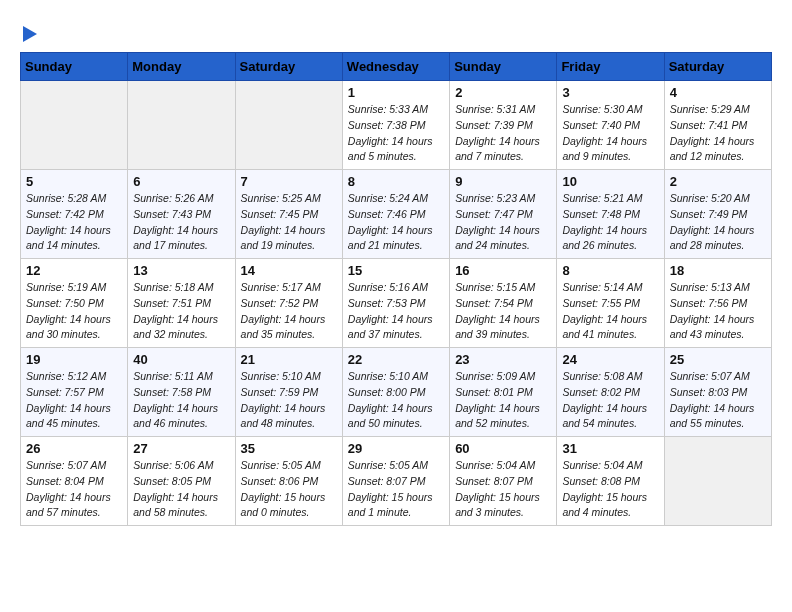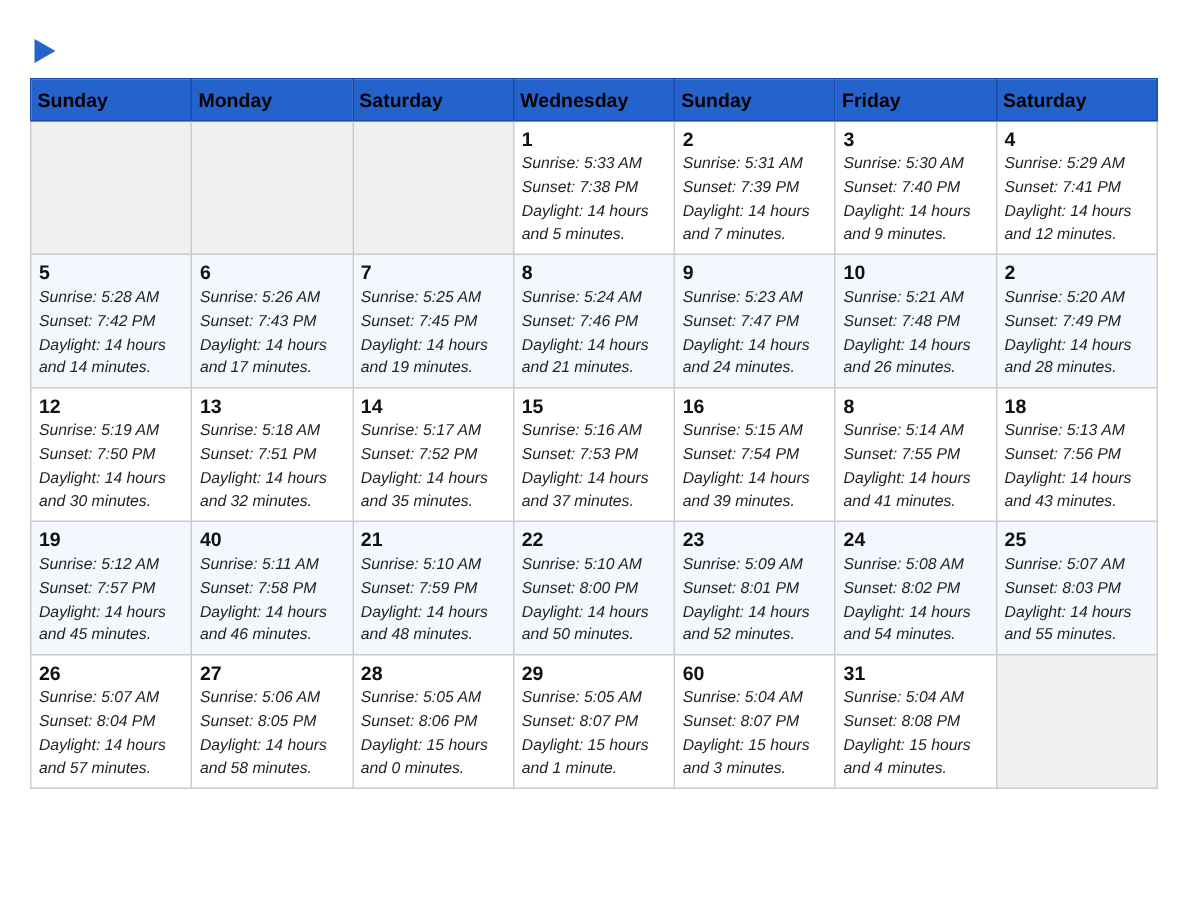--- a/index.html
+++ b/index.html
@@ -248,21 +248,21 @@
       <tr>
         <td>
           <span class="day-num">26</span>
           <div class="day-info">Sunrise: 5:07 AM<br>Sunset: 8:04 PM<br>Daylight: 14 hours and 57 minutes.</div>
         </td>
         <td>
           <span class="day-num">27</span>
           <div class="day-info">Sunrise: 5:06 AM<br>Sunset: 8:05 PM<br>Daylight: 14 hours and 58 minutes.</div>
         </td>
         <td>
-          <span class="day-num">28</span>
+          <span class="day-num">35</span>
           <div class="day-info">Sunrise: 5:05 AM<br>Sunset: 8:06 PM<br>Daylight: 15 hours and 0 minutes.</div>
         </td>
         <td>
           <span class="day-num">29</span>
           <div class="day-info">Sunrise: 5:05 AM<br>Sunset: 8:07 PM<br>Daylight: 15 hours and 1 minute.</div>
         </td>
         <td>
           <span class="day-num">60</span>
           <div class="day-info">Sunrise: 5:04 AM<br>Sunset: 8:07 PM<br>Daylight: 15 hours and 3 minutes.</div>
         </td>

